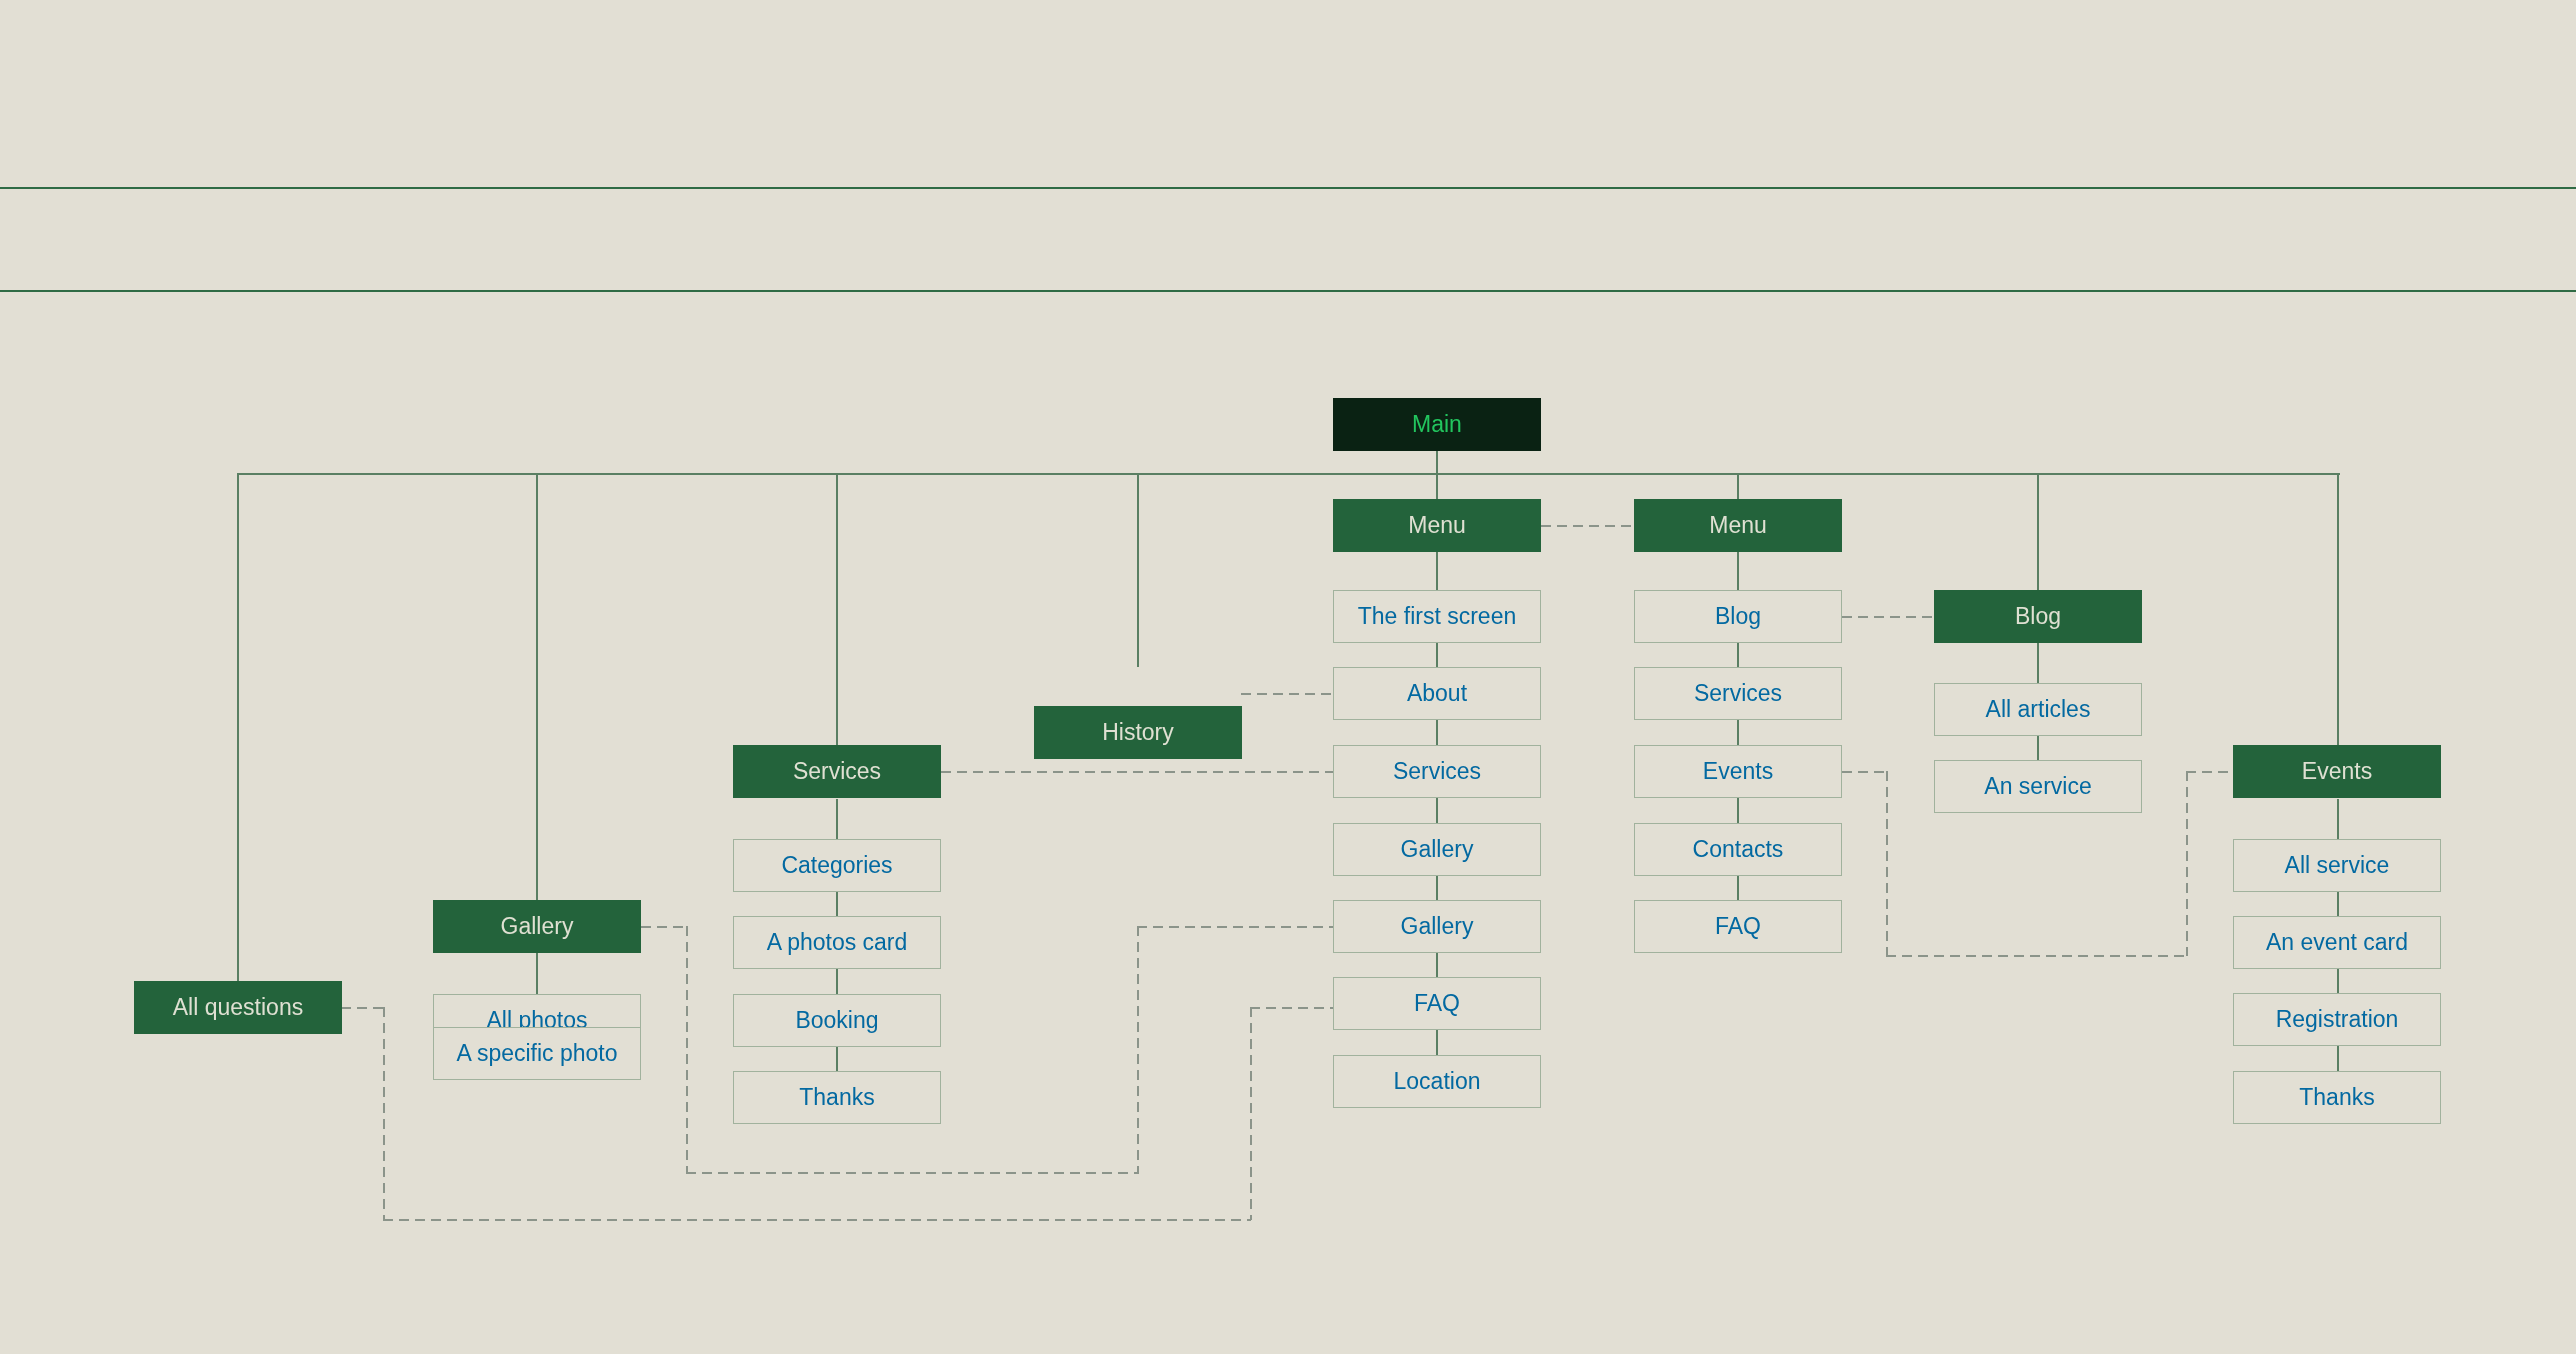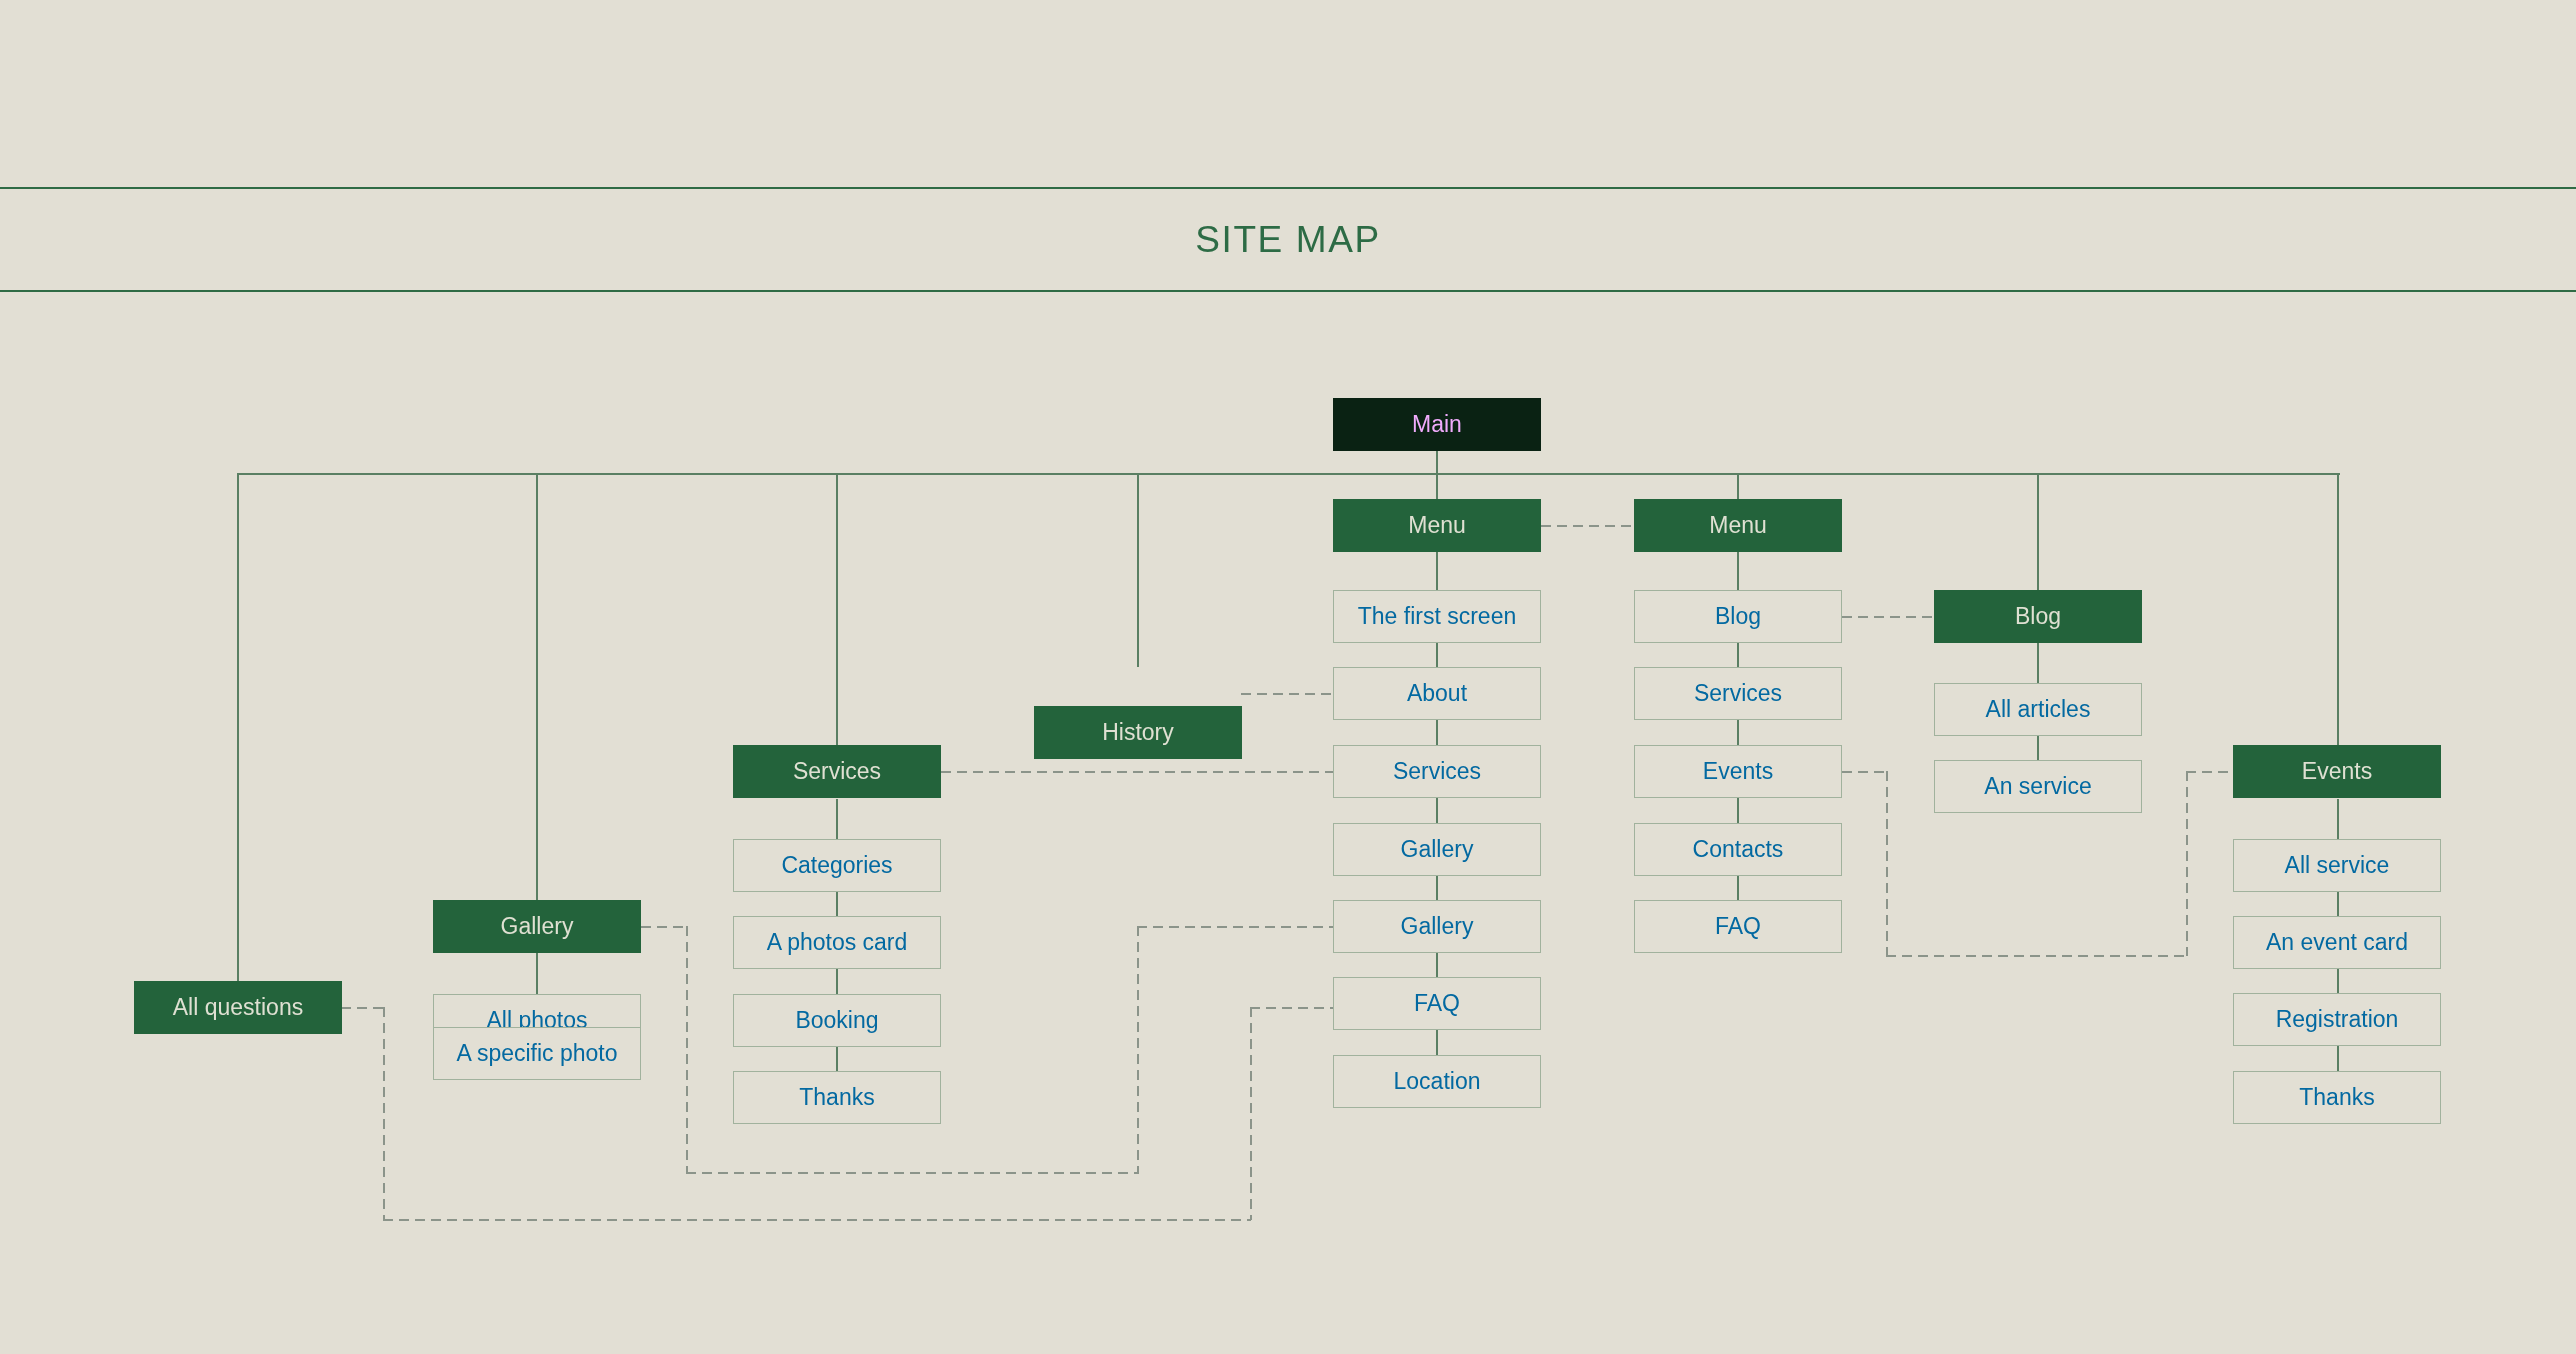--- a/index.html
+++ b/index.html
@@ -15,31 +15,30 @@
   .sline{position:absolute;background:#5a7f63;}
   .dl-h{position:absolute;height:1.6px;
     background-image:repeating-linear-gradient(90deg,#8b948a 0 9.7px,rgba(0,0,0,0) 9.7px 16px);}
   .dl-v{position:absolute;width:1.6px;
     background-image:repeating-linear-gradient(180deg,#8b948a 0 9.7px,rgba(0,0,0,0) 9.7px 16px);}
   .box{
     position:absolute;width:208px;height:53px;box-sizing:border-box;
     display:flex;align-items:center;justify-content:center;
     font-size:23px;white-space:nowrap;
   }
-  .box.root{background:#0a2213;color:#f0abfc;}
+  .box.root{background:#0a2213;color:#22c55e;}
   .box.dark{background:#23633b;color:#dfe0d2;}
   .box.out{background:#e2dfd4;border:1.6px solid #a1b29d;color:#0369a1;}
 </style>
 </head>
 <body>
 
 <div class="canvas">
 
   <div class="hline" style="top:187px"></div>
-  <div class="page-title">SITE MAP</div>
   <div class="hline" style="top:290px"></div>
 
   <div class="sline" style="left:237px;top:473px;width:2103px;height:1.6px"></div>
   <div class="sline" style="left:1436px;top:451px;width:1.6px;height:48px"></div>
   <div class="sline" style="left:237px;top:473px;width:1.6px;height:508px"></div>
   <div class="sline" style="left:536px;top:473px;width:1.6px;height:427px"></div>
   <div class="sline" style="left:836px;top:473px;width:1.6px;height:272px"></div>
   <div class="sline" style="left:1137px;top:473px;width:1.6px;height:194px"></div>
   <div class="sline" style="left:1737px;top:473px;width:1.6px;height:26px"></div>
   <div class="sline" style="left:2037px;top:473px;width:1.6px;height:117px"></div>

